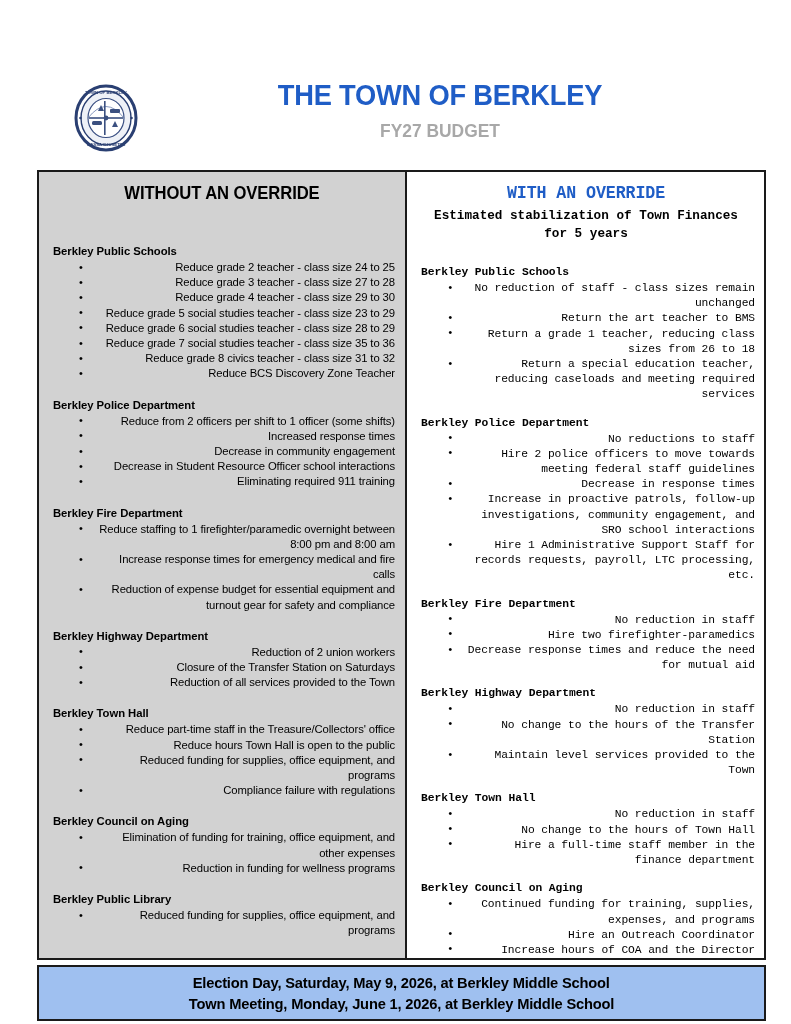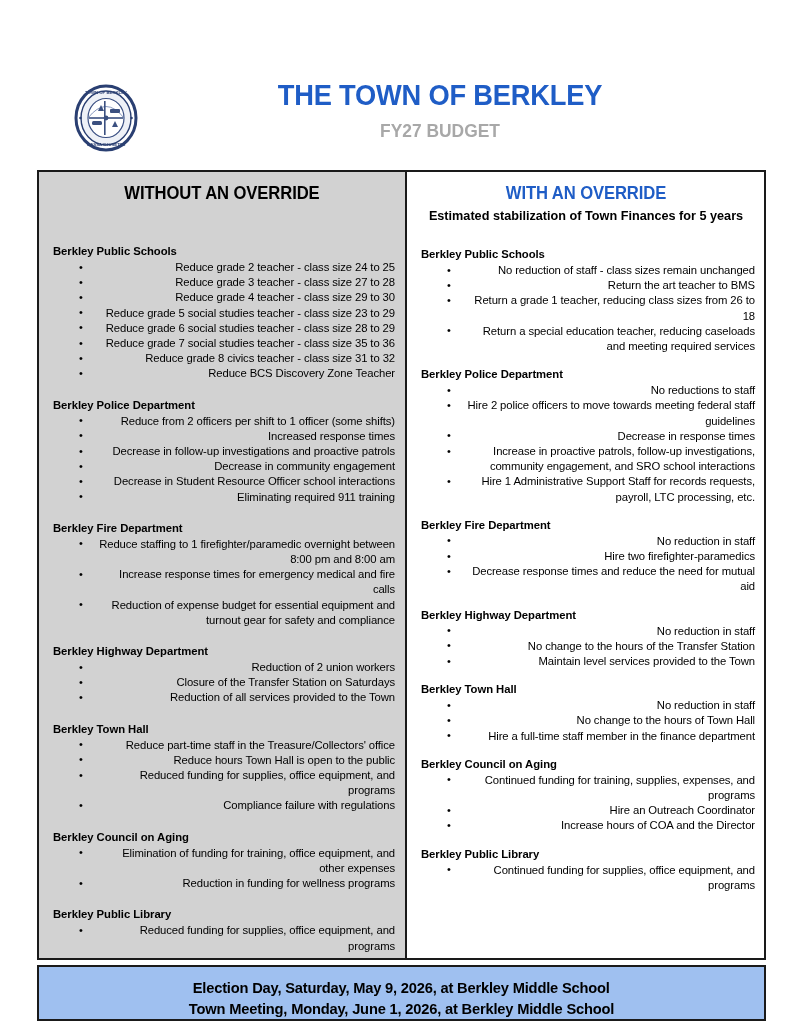--- a/index.html
+++ b/index.html
@@ -86,20 +86,21 @@
   .col-left {
     width: 368px;
     background: #d2d2d2;
     border-right: 2.5px solid #1a1a1a;
     padding: 10px 10px 6px 10px;
   }
   .col-right {
     width: 356px;
     background: #ffffff;
     padding: 10px 8px 6px 10px;
+    font-family: Liberation Mono, monospace;
   }
   .col-head {
     text-align: center;
     font-weight: bold;
     font-size: 17.5px;
     line-height: 22px;
     letter-spacing: -0.1px;
     transform: scaleX(0.95);
     transform-origin: center;
   }
@@ -161,21 +162,21 @@
     left: 37px;
     top: 917px;
     width: 729px;
     height: 56px;
     box-sizing: border-box;
     border: 2.5px solid #1a1a1a;
     background: #9fc0f0;
     display: flex;
     flex-direction: column;
     align-items: center;
-    justify-content: flex-end;
+    justify-content: center;
   }
   .footer-line {
     font-size: 15.3px;
     font-weight: bold;
     line-height: 21px;
     color: #000;
     letter-spacing: -0.2px;
     transform: scaleX(0.96);
     transform-origin: center;
     white-space: nowrap;
@@ -234,21 +235,20 @@
               <li>Reduce grade 7 social studies teacher - class size 35 to 36</li>
               <li>Reduce grade 8 civics teacher - class size 31 to 32</li>
               <li>Reduce BCS Discovery Zone Teacher</li>
             </ul>
           </div>
           <div class="section">
             <div class="section-title">Berkley Police Department</div>
             <ul class="bullets">
               <li>Reduce from 2 officers per shift to 1 officer (some shifts)</li>
               <li>Increased response times</li>
-              <li>Decrease in follow-up investigations and proactive patrols</li>
               <li>Decrease in community engagement</li>
               <li>Decrease in Student Resource Officer school interactions</li>
               <li>Eliminating required  911 training</li>
             </ul>
           </div>
           <div class="section">
             <div class="section-title">Berkley Fire Department</div>
             <ul class="bullets">
               <li>Reduce staffing to 1 firefighter/paramedic overnight between 8:00 pm and 8:00 am</li>
               <li>Increase response times for emergency medical and fire calls</li>

